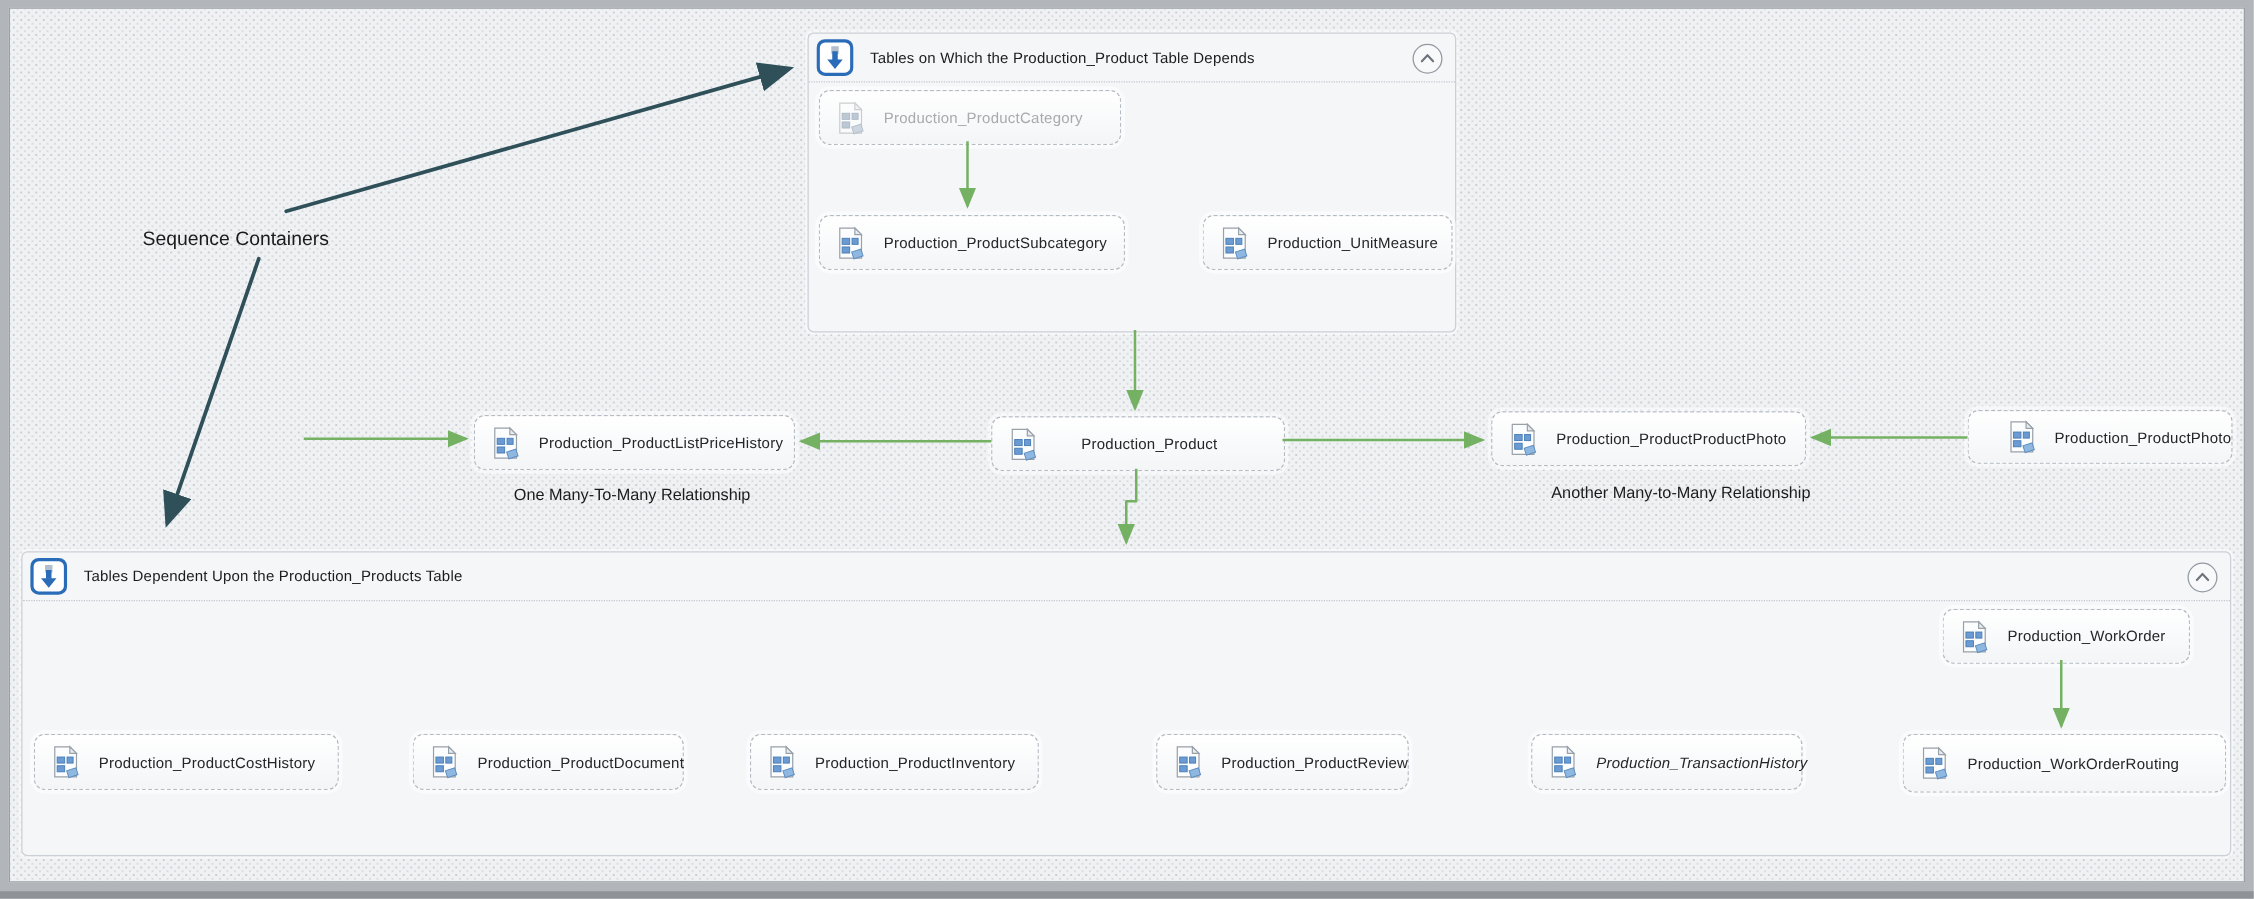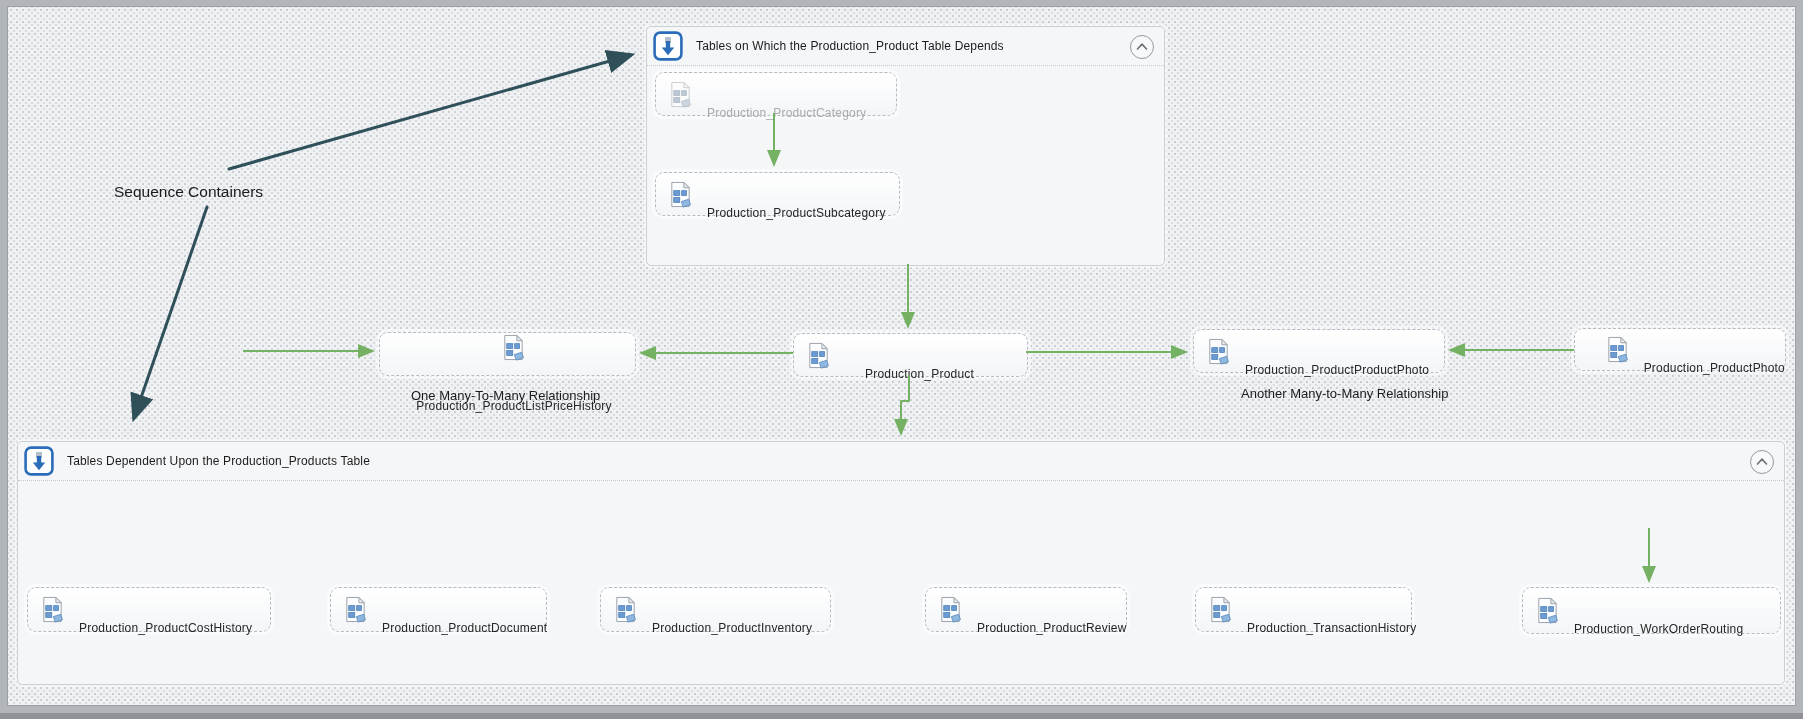--- a/index.html
+++ b/index.html
@@ -52,21 +52,21 @@
   .task{
     position:absolute;
     display:flex;align-items:center;
     background:linear-gradient(180deg,#ffffff 0%,#f3f5f7 100%);
     border:1px dashed #b5bbc3;
     border-radius:9px;
     box-shadow:0 0 0 3px rgba(255,255,255,.5);
     z-index:2;
   }
   .task .ticon{width:27px;height:29px;margin-left:11px;flex:0 0 auto;}
-  .task-label{margin-left:13px;font-size:12px;color:#262626;letter-spacing:.2px;white-space:nowrap;margin-top:37px;}
+  .task-label{margin-left:13px;font-size:12px;color:#262626;letter-spacing:.2px;white-space:nowrap;}
   .task.disabled .task-label{color:#a8abae;}
   .task.disabled .ticon{opacity:.5;filter:grayscale(.55);}
 
   
   .note{position:absolute;color:#1b1b1b;z-index:3;white-space:nowrap;}
   .note.big{font-size:15.5px;}
   .note.small{font-size:13px;}
 
   svg.wires{position:absolute;left:0;top:0;width:1803px;height:719px;z-index:4;pointer-events:none;}
   .hiddendefs{position:absolute;width:0;height:0;overflow:hidden;}
@@ -116,34 +116,46 @@
             <use href="#icon-dft"></use>
           </svg>
         <span class="task-label">Production_ProductCategory</span>
       </div>
       <div class="task" style="left:8px;top:145px;width:243px;height:42px;">
         <svg class="ticon">
             <use href="#icon-dft"></use>
           </svg>
         <span class="task-label">Production_ProductSubcategory</span>
       </div>
+      <div class="task" style="left:315px;top:145px;width:198px;height:42px;">
+        <svg class="ticon">
+            <use href="#icon-dft"></use>
+          </svg>
+        <span class="task-label">Production_UnitMeasure</span>
+      </div>
     </div>
 
     <div class="seq" style="left:16px;top:440px;width:1766px;height:242px;text-align:center;">
       <div class="seq-header">
         <svg class="seq-icon">
             <use href="#icon-seq"></use>
           </svg>
         <span class="seq-title">Tables Dependent Upon the Production_Products Table</span>
         <span class="collapse-btn">
           <svg width="22" height="22">
               <use href="#icon-chevron-up"></use>
             </svg>
         </span>
       </div>
+      <div class="task" style="left:1536px;top:45px;width:196px;height:42px;">
+        <svg class="ticon">
+            <use href="#icon-dft"></use>
+          </svg>
+        <span class="task-label">Production_WorkOrder</span>
+      </div>
       <div class="task" style="left:9px;top:145px;width:242px;height:43px;">
         <svg class="ticon">
             <use href="#icon-dft"></use>
           </svg>
         <span class="task-label">Production_ProductCostHistory</span>
       </div>
       <div class="task" style="left:582px;top:145px;width:229px;height:43px;">
         <svg class="ticon">
             <use href="#icon-dft"></use>
           </svg>
@@ -154,35 +166,35 @@
             <use href="#icon-dft"></use>
           </svg>
         <span class="task-label">Production_ProductDocument</span>
       </div>
       <div class="task" style="left:907px;top:145px;width:200px;height:43px;">
         <svg class="ticon">
             <use href="#icon-dft"></use>
           </svg>
         <span class="task-label">Production_ProductReview</span>
       </div>
-      <div class="task" style="left:1177px;top:145px;width:215px;height:43px;">
+      <div class="task" style="left:1207px;top:145px;width:215px;height:43px;font-style:italic;">
         <svg class="ticon">
             <use href="#icon-dft"></use>
           </svg>
         <span class="task-label">Production_TransactionHistory</span>
       </div>
       <div class="task" style="left:1504px;top:145px;width:257px;height:45px;">
         <svg class="ticon">
             <use href="#icon-dft"></use>
           </svg>
         <span class="task-label">Production_WorkOrderRouting</span>
       </div>
     </div>
 
-    <div class="task" style="left:378px;top:331px;width:255px;height:42px;flex-direction:column;">
+    <div class="task" style="left:378px;top:331px;width:255px;height:42px;">
       <svg class="ticon">
           <use href="#icon-dft"></use>
         </svg>
       <span class="task-label">Production_ProductListPriceHistory</span>
     </div>
     <div class="task" style="left:792px;top:332px;width:233px;height:42px;gap:20px;">
       <svg class="ticon">
           <use href="#icon-dft"></use>
         </svg>
       <span class="task-label">Production_Product</span>

